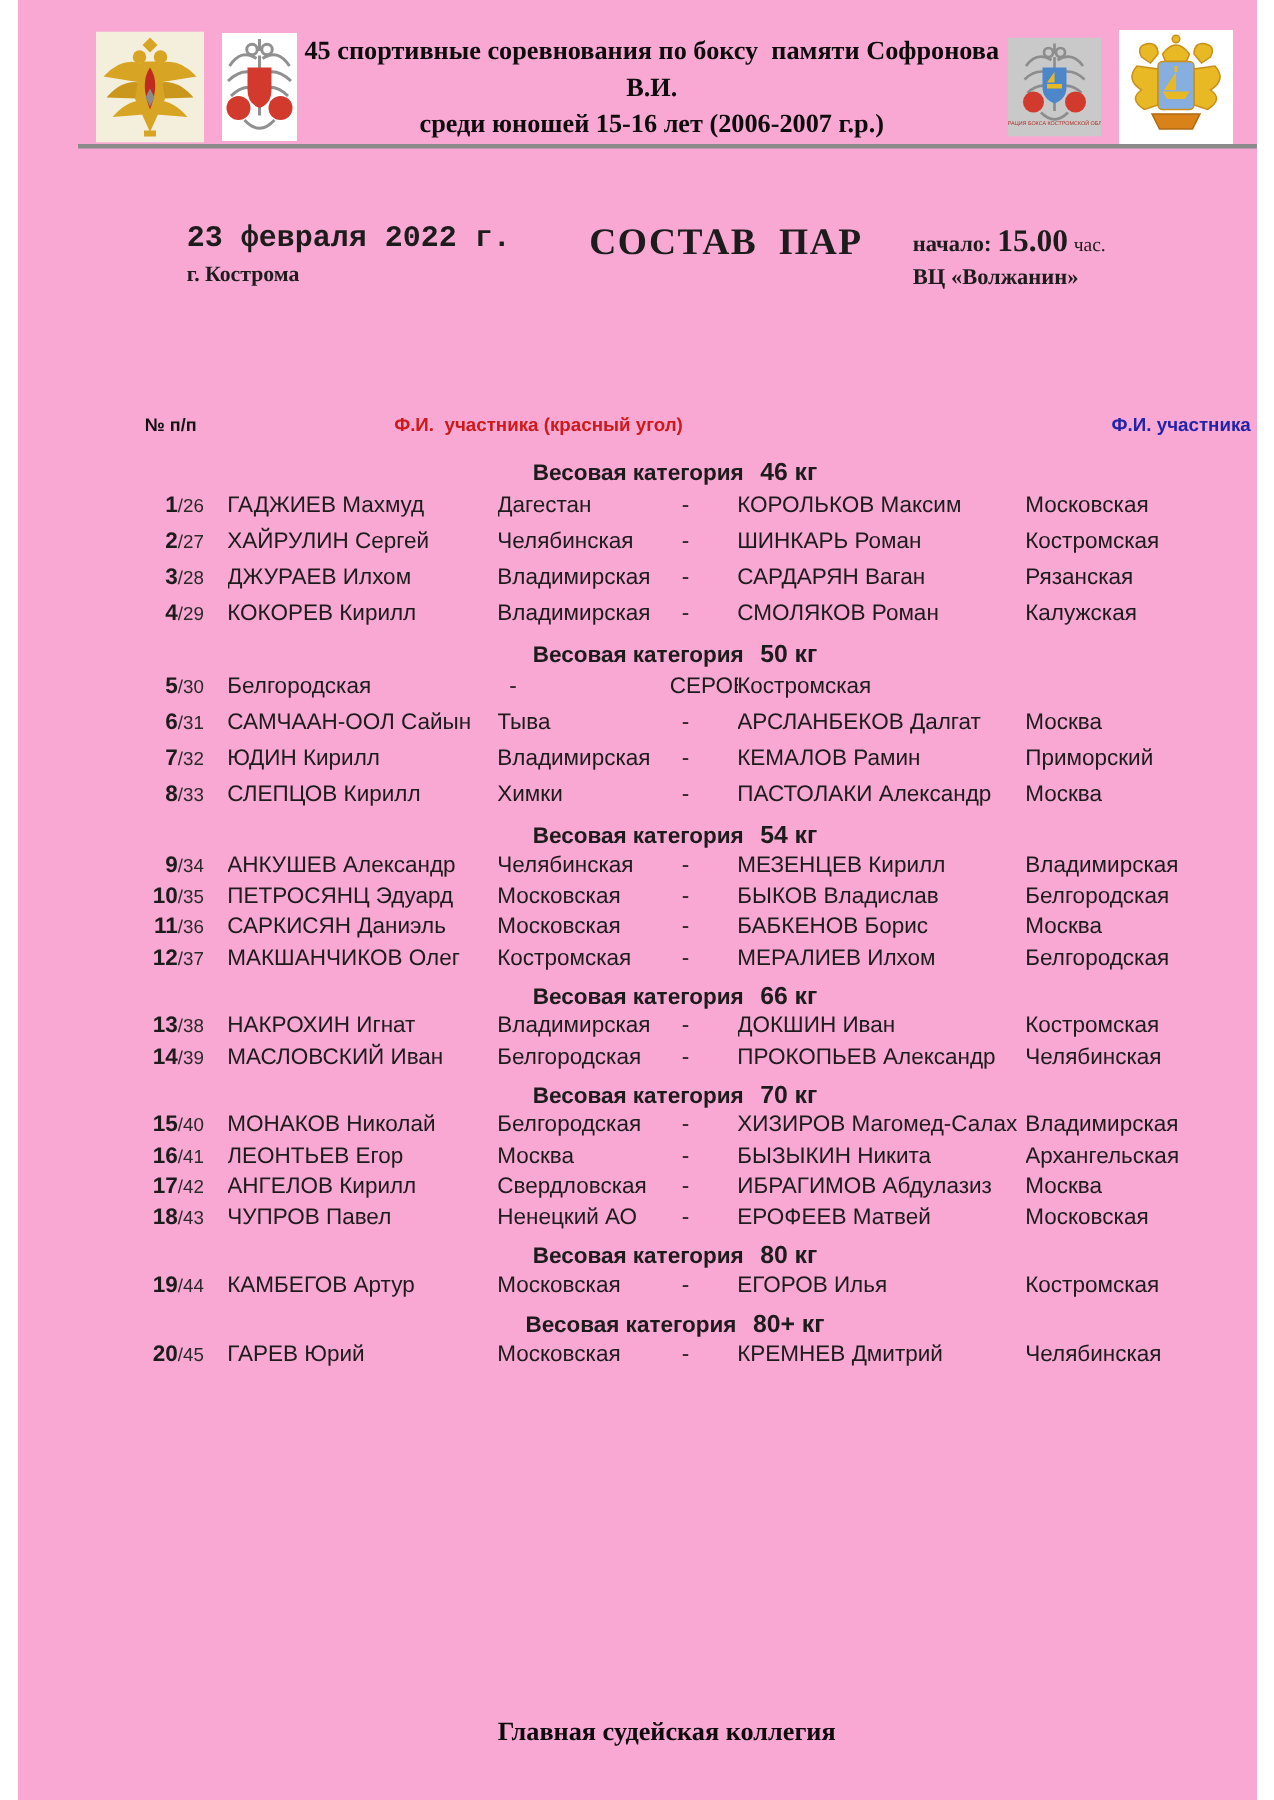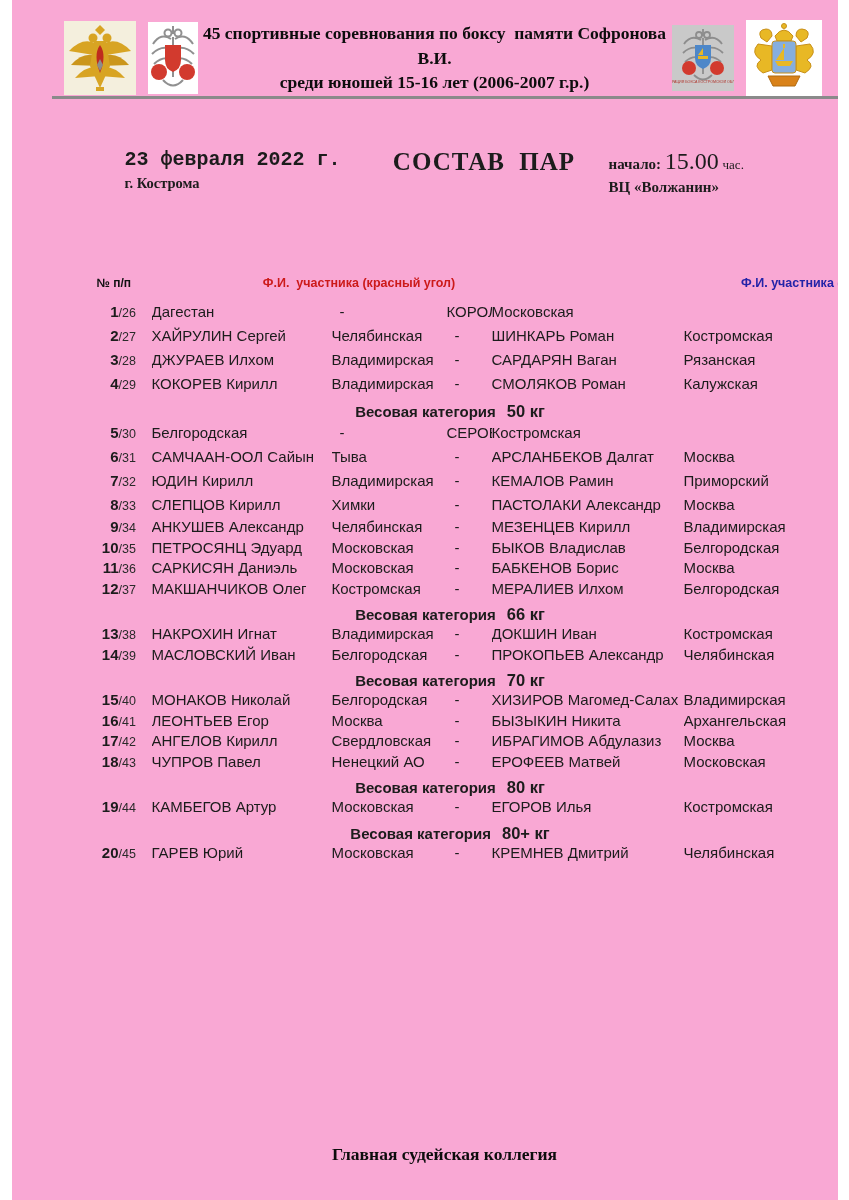--- a/index.html
+++ b/index.html
@@ -22,21 +22,21 @@
   .hdr-rule { position:absolute; top:96px; left:40px; width:792px; height:3px; background:#8a8a8a; }
   
   .info { position:absolute; top:148px; left:113px; width:652px; display:flex; font-family:"Liberation Serif", serif; }
   .info-left { width:235px; }
   .ev-date { font-weight:bold; font-size:20px;font-family:Liberation Mono, monospace; }
   .ev-city { font-weight:bold; font-size:14.5px; margin-top:4px; }
   .info-center { flex:1 1 auto; text-align:center; font-weight:bold; font-size:25px; letter-spacing:1px; white-space:pre-wrap; }
   .info-right { width:168px; }
   .start-line { font-size:15px; white-space:nowrap; }
   .start-label { font-weight:bold; }
-  .start-time { font-weight:normal; font-size:24px; }
+  .start-time { font-weight:bold; font-size:21px; }
   .start-units { font-size:13px; }
   .ev-venue { font-weight:bold; font-size:15px; margin-top:4px; }
   
   .pairs { position:absolute; top:276px; left:85px; width:707px; font-size:15px; }
   .grid { display:grid; grid-template-columns:55px 180px 115px 45px 192px 120px; }
   .thead { height:24px; align-items:start;gap:40px; }
   .th { white-space:pre-wrap; font-weight:bold; }
   .th-num { font-size:12px; color:#111; }
   .th-red { grid-column:2/4; text-align:center; font-size:12.5px; }
   .th-blue { grid-column:5/7; text-align:center; font-size:12.5px; }
@@ -167,22 +167,24 @@
     </div>
   </div>
 
   <div class="pairs">
     <div class="grid thead">
       <span class="th th-num">№ п/п</span>
       <span class="th th-red" style="color: rgb(204, 26, 26);">Ф.И.  участника (красный угол)</span>
       <span class="th th-blue" style="color: rgb(35, 35, 168);">Ф.И. участника (синий угол)</span>
     </div>
     <div id="table-body">
+        <div class="cat-row spacious"><span class="cat-label">Весовая категория</span><span class="cat-weight">46 кг</span></div>
         <div class="grid pair-row spacious">
           <span class="cell cell-num"><b class="n">1</b><span class="bout">/26</span></span>
+          <span class="cell">ГАДЖИЕВ Махмуд</span>
           <span class="cell">Дагестан</span>
           <span class="cell cell-dash">-</span>
           <span class="cell">КОРОЛЬКОВ Максим</span>
           <span class="cell">Московская</span>
         </div>
         <div class="grid pair-row spacious">
           <span class="cell cell-num"><b class="n">2</b><span class="bout">/27</span></span>
           <span class="cell">ХАЙРУЛИН Сергей</span>
           <span class="cell">Челябинская</span>
           <span class="cell cell-dash">-</span>
@@ -230,20 +232,21 @@
           <span class="cell">Приморский</span>
         </div>
         <div class="grid pair-row spacious">
           <span class="cell cell-num"><b class="n">8</b><span class="bout">/33</span></span>
           <span class="cell">СЛЕПЦОВ Кирилл</span>
           <span class="cell">Химки</span>
           <span class="cell cell-dash">-</span>
           <span class="cell">ПАСТОЛАКИ Александр</span>
           <span class="cell">Москва</span>
         </div>
+        <div class="cat-row"><span class="cat-label">Весовая категория</span><span class="cat-weight">54 кг</span></div>
         <div class="grid pair-row">
           <span class="cell cell-num"><b class="n">9</b><span class="bout">/34</span></span>
           <span class="cell">АНКУШЕВ Александр</span>
           <span class="cell">Челябинская</span>
           <span class="cell cell-dash">-</span>
           <span class="cell">МЕЗЕНЦЕВ Кирилл</span>
           <span class="cell">Владимирская</span>
         </div>
         <div class="grid pair-row">
           <span class="cell cell-num"><b class="n">10</b><span class="bout">/35</span></span>

